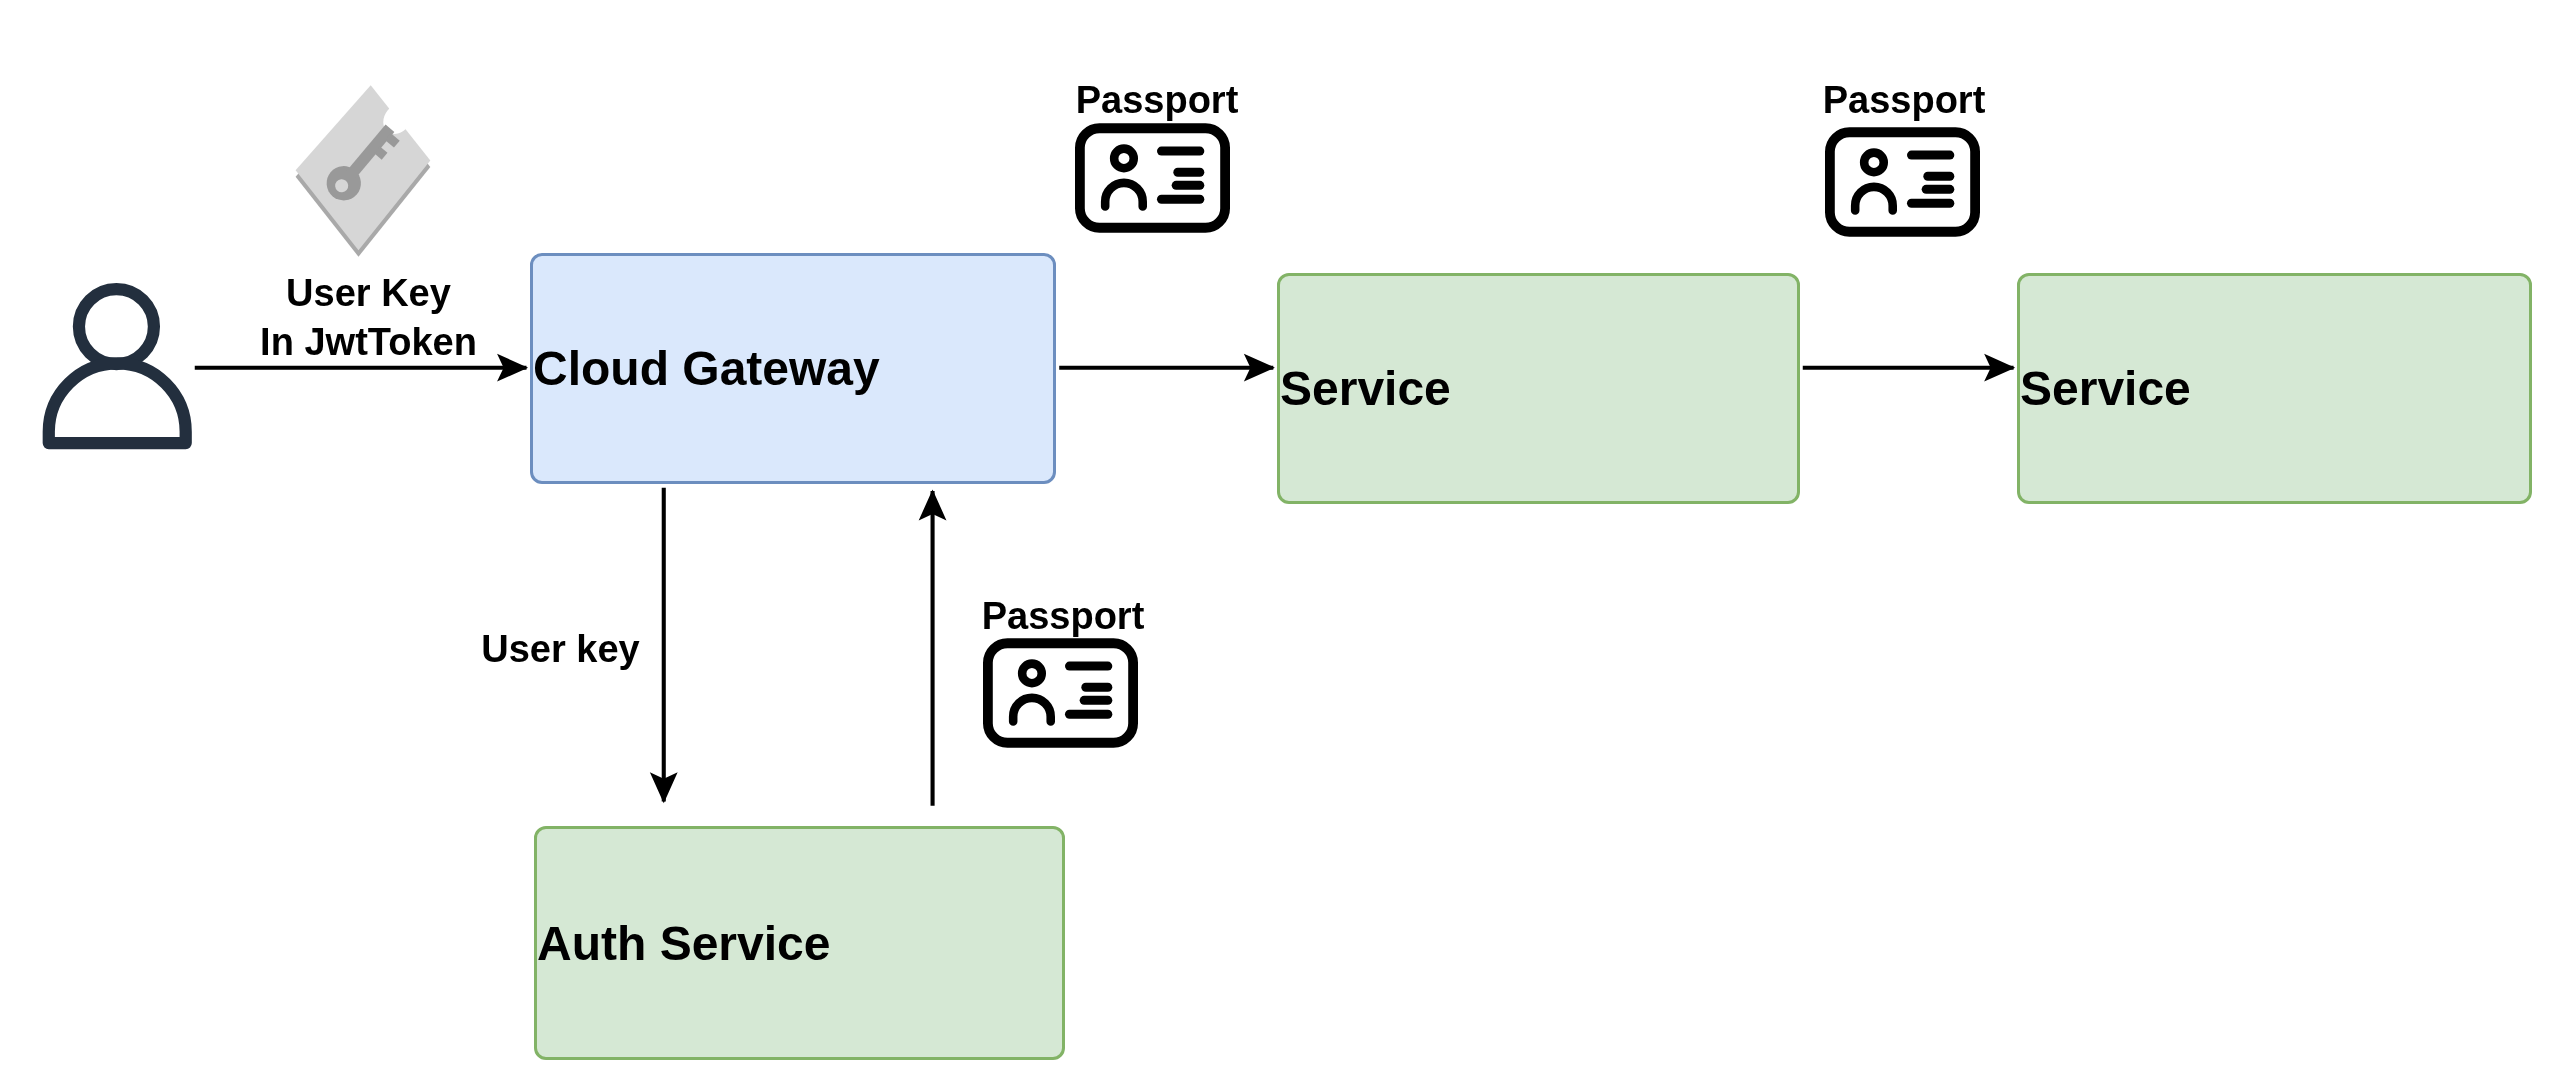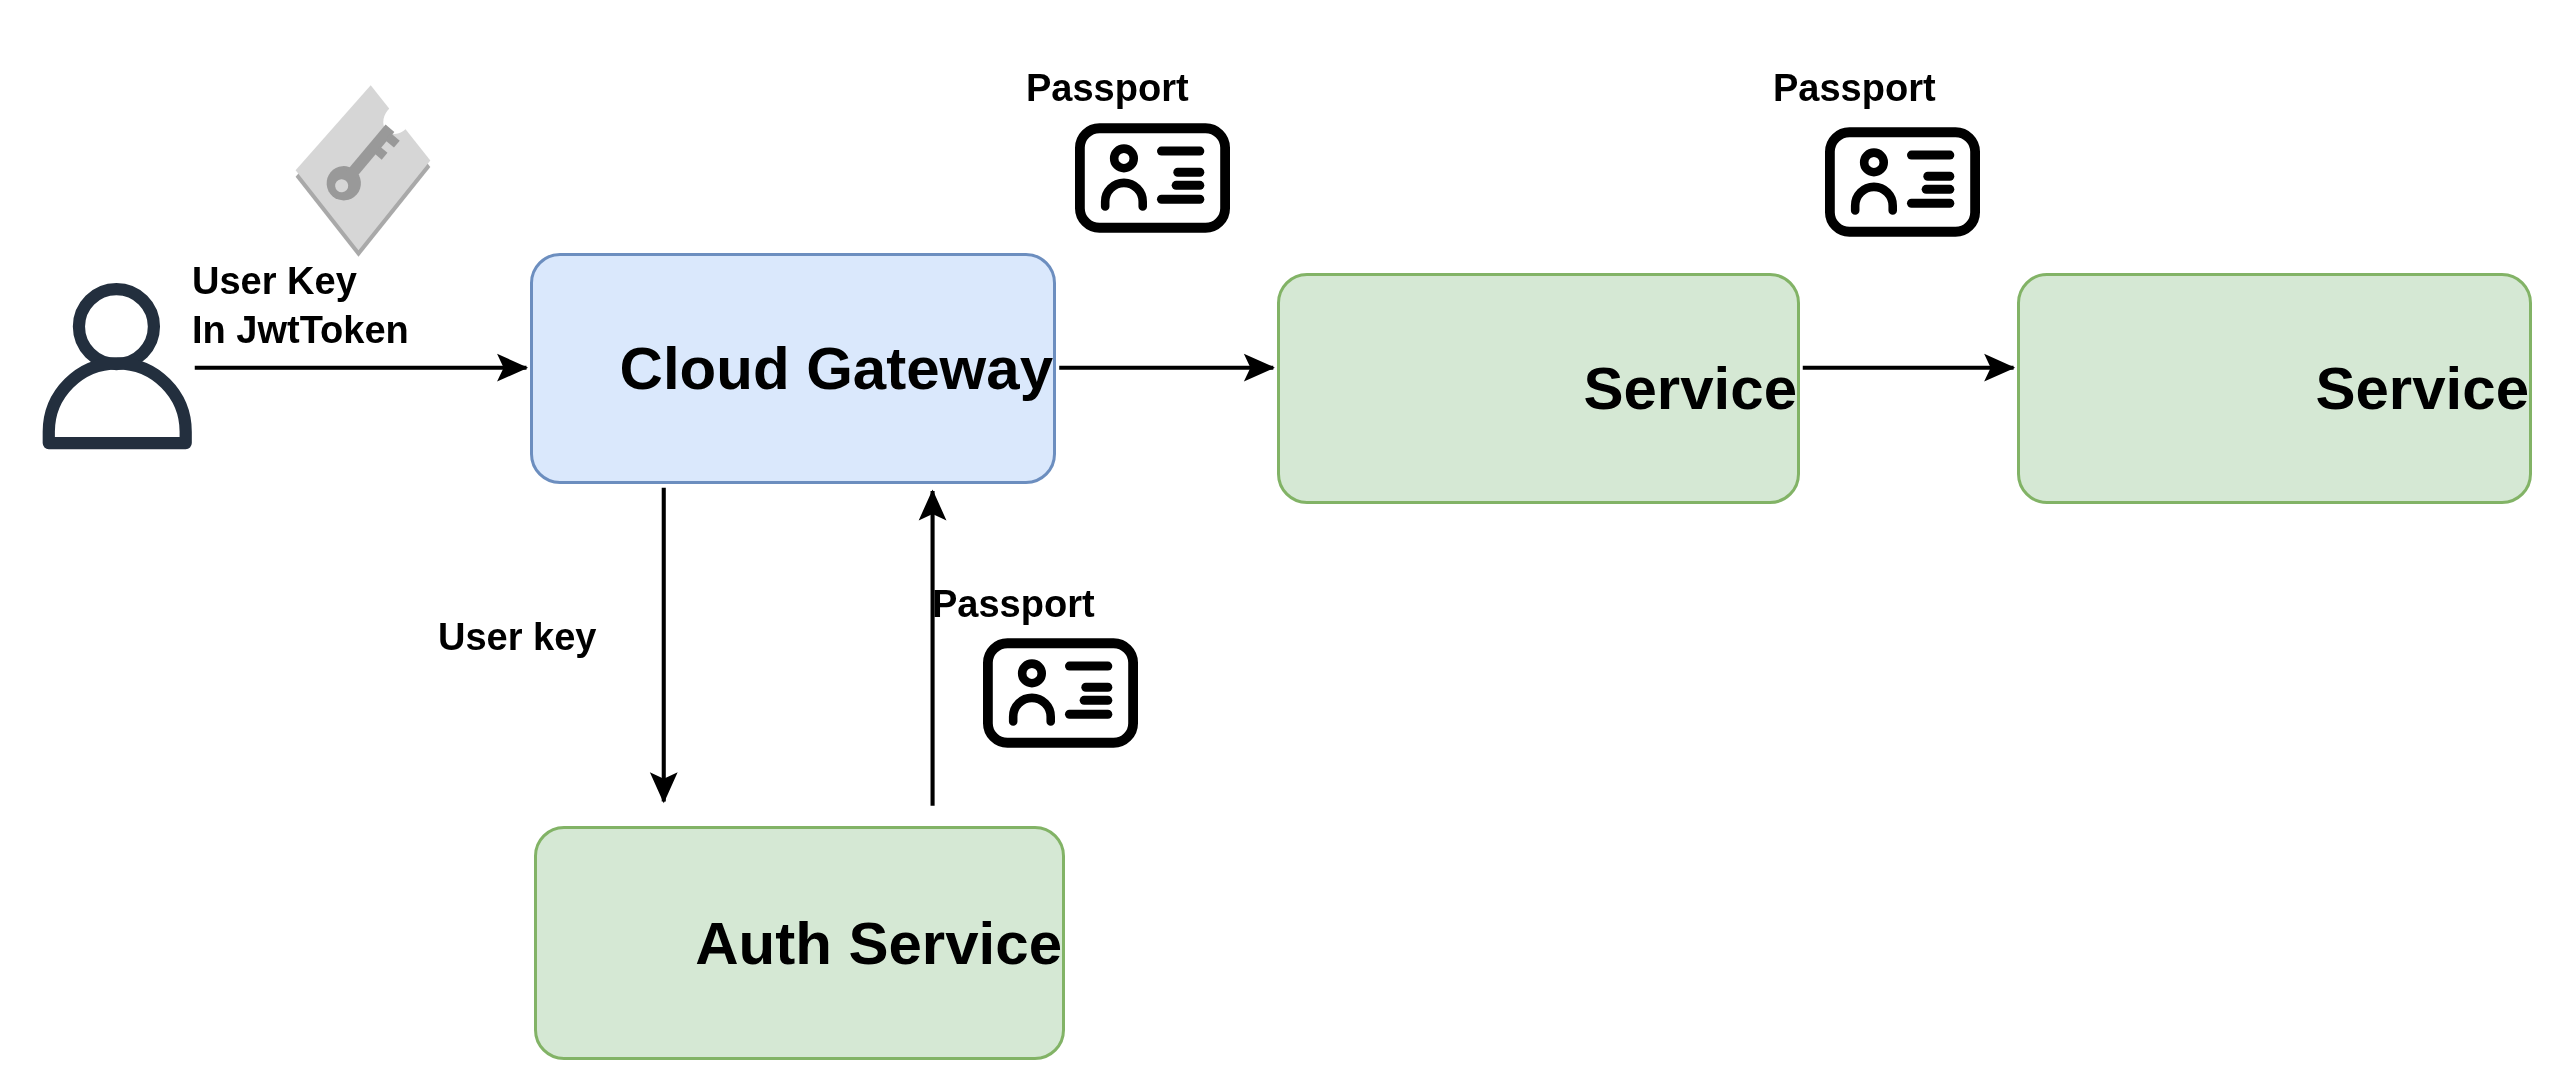--- a/index.html
+++ b/index.html
@@ -7,33 +7,33 @@
     --service-fill:#d5e8d4; --service-stroke:#82b366;
     --ink:#000000; --user-ink:#232f3e;
     --tag-fill:#d6d6d6; --tag-shadow:#a9a9a9; --tag-key:#999999;
   }
   html,body{margin:0;padding:0;background:#ffffff;}
   #stage{
     position:relative; width:2576px; height:1072px; background:#ffffff;
     font-family:"Liberation Sans", sans-serif; color:var(--ink); overflow:hidden;
   }
   .node{
-    position:absolute; display:flex; align-items:center; justify-content:flex-end;
-    border-radius:30px; border:3.3px solid; box-sizing:border-box;
-    font-weight:bold; font-size:60px; text-align:center; color:var(--ink);
+    position:absolute; display:flex; align-items:center; justify-content:flex-start;
+    border-radius:12px; border:3.3px solid; box-sizing:border-box;
+    font-weight:bold; font-size:48px; text-align:center; color:var(--ink);
   }
   .node-blue{background:var(--gateway-fill); border-color:var(--gateway-stroke);}
   .node-green{background:var(--service-fill); border-color:var(--service-stroke);margin-top:20px;}
   #node-cloud-gateway{left:530px; top:253px; width:526px; height:231px;}
   #node-service-1{left:1277px; top:253px; width:523px; height:231px;}
   #node-service-2{left:2017px; top:253px; width:515px; height:231px;}
   #node-auth-service{left:534px; top:806px; width:531px; height:234px;}
   .lbl{
     position:absolute; font-weight:bold; font-size:38px; line-height:1.3;
-    text-align:left; color:var(--ink); white-space:nowrap;
+    text-align:center; color:var(--ink); white-space:nowrap;margin-top:12px;
   }
   #lbl-user-key-jwt{left:192px; top:257px; width:353px;}
   #lbl-passport-1{left:1026px; top:64px; width:262px;}
   #lbl-passport-2{left:1773px; top:64px; width:262px;}
   #lbl-passport-3{left:932px; top:580px; width:262px;}
   #lbl-user-key-vertical{left:438px; top:613px; width:245px;}
   .icon{position:absolute;}
   #icon-user{left:39px; top:280px;}
   #icon-key-tag{left:293px; top:82px;}
   #icon-passport-1{left:1075px; top:123px;}

